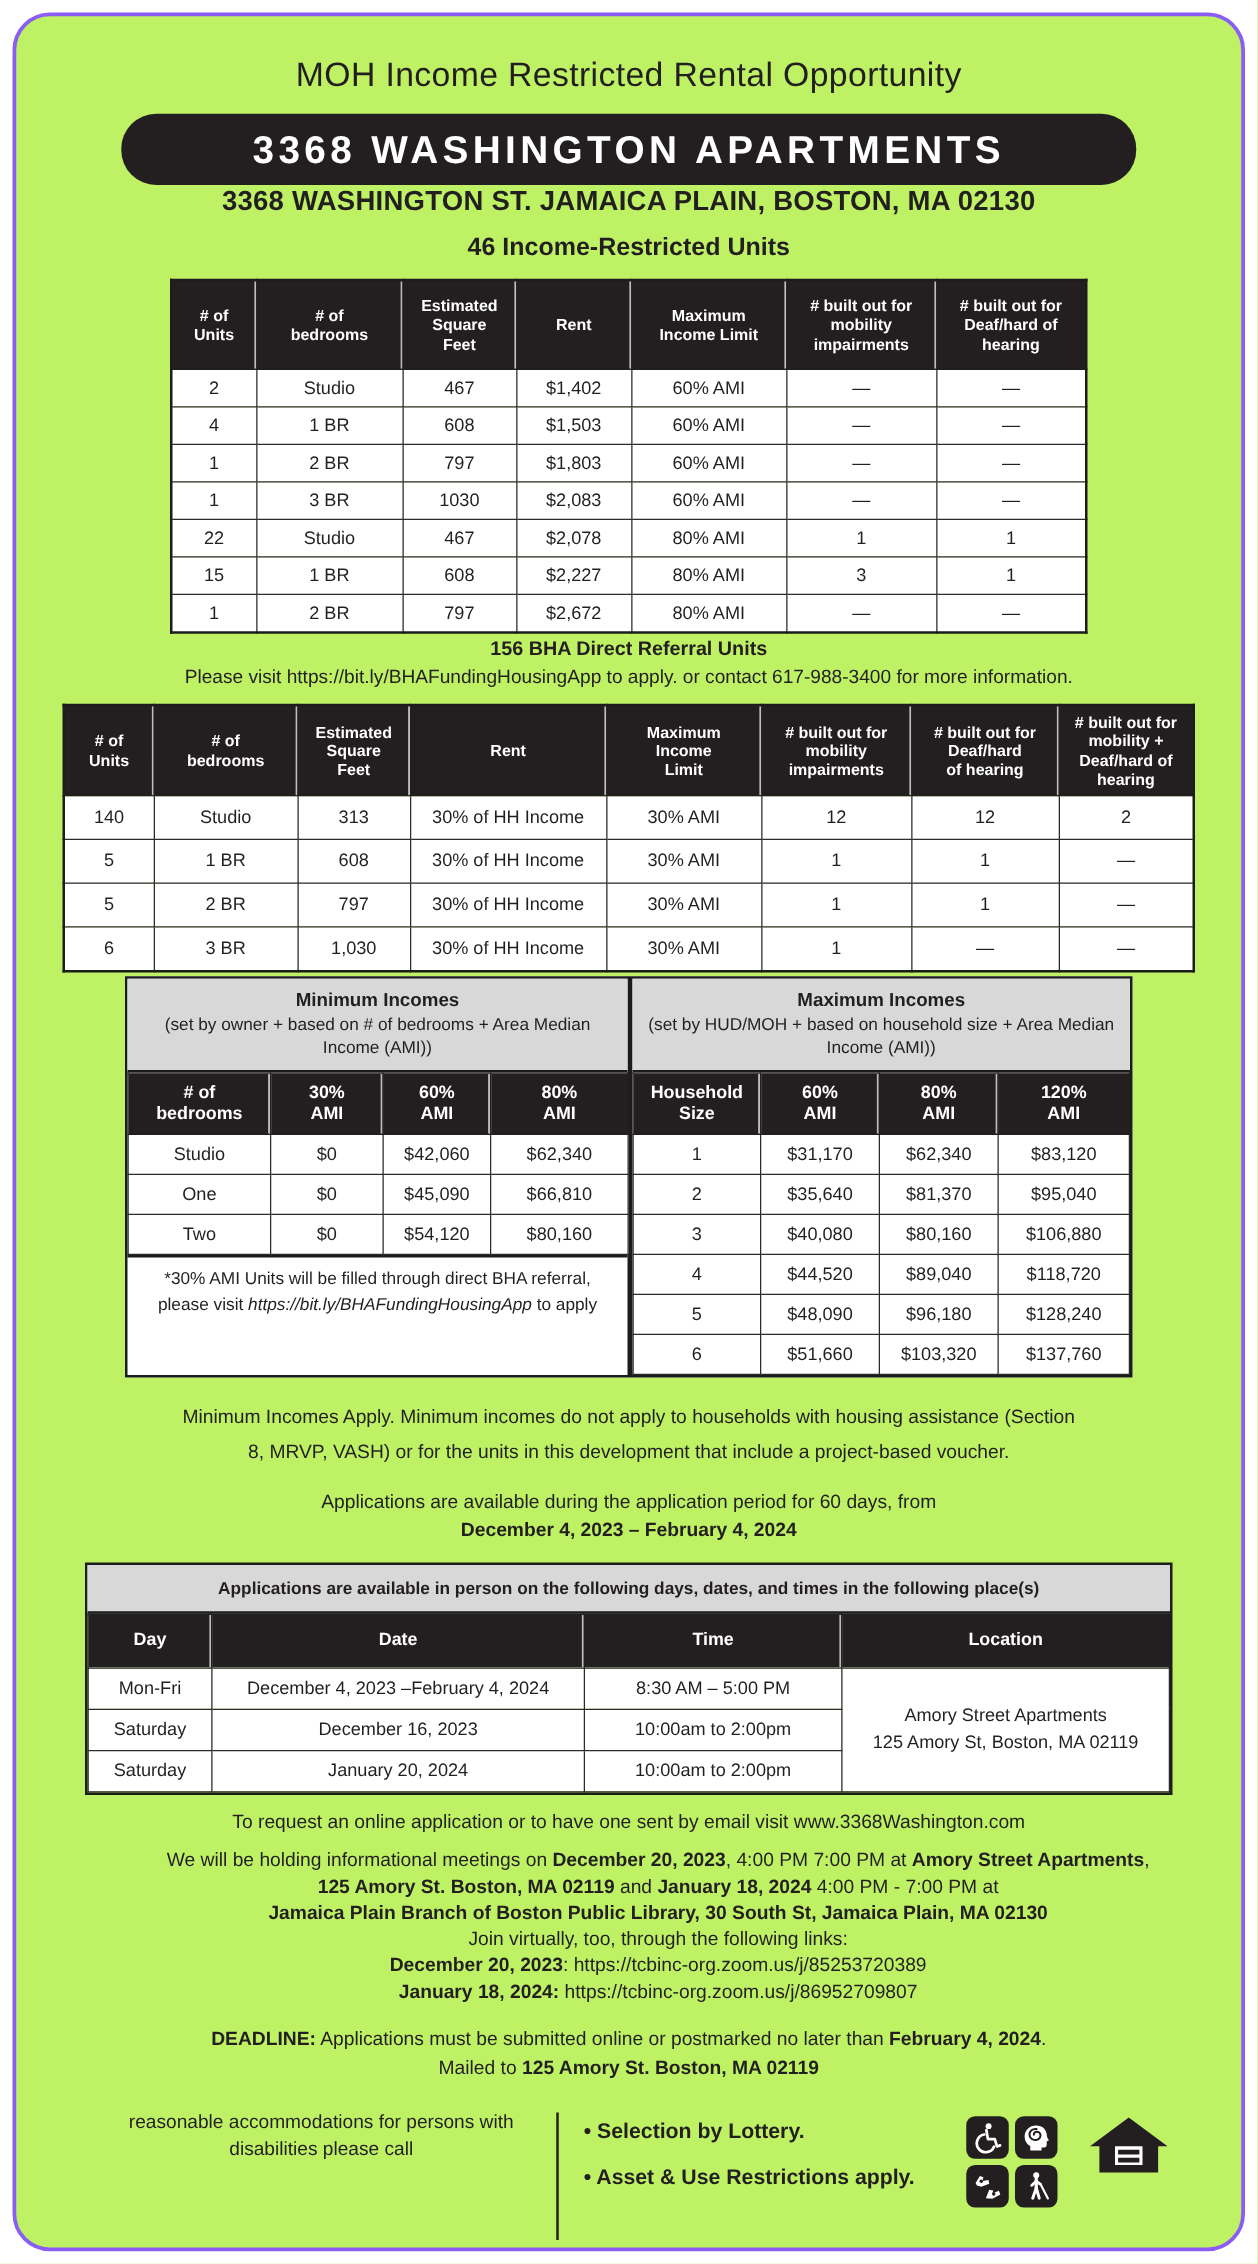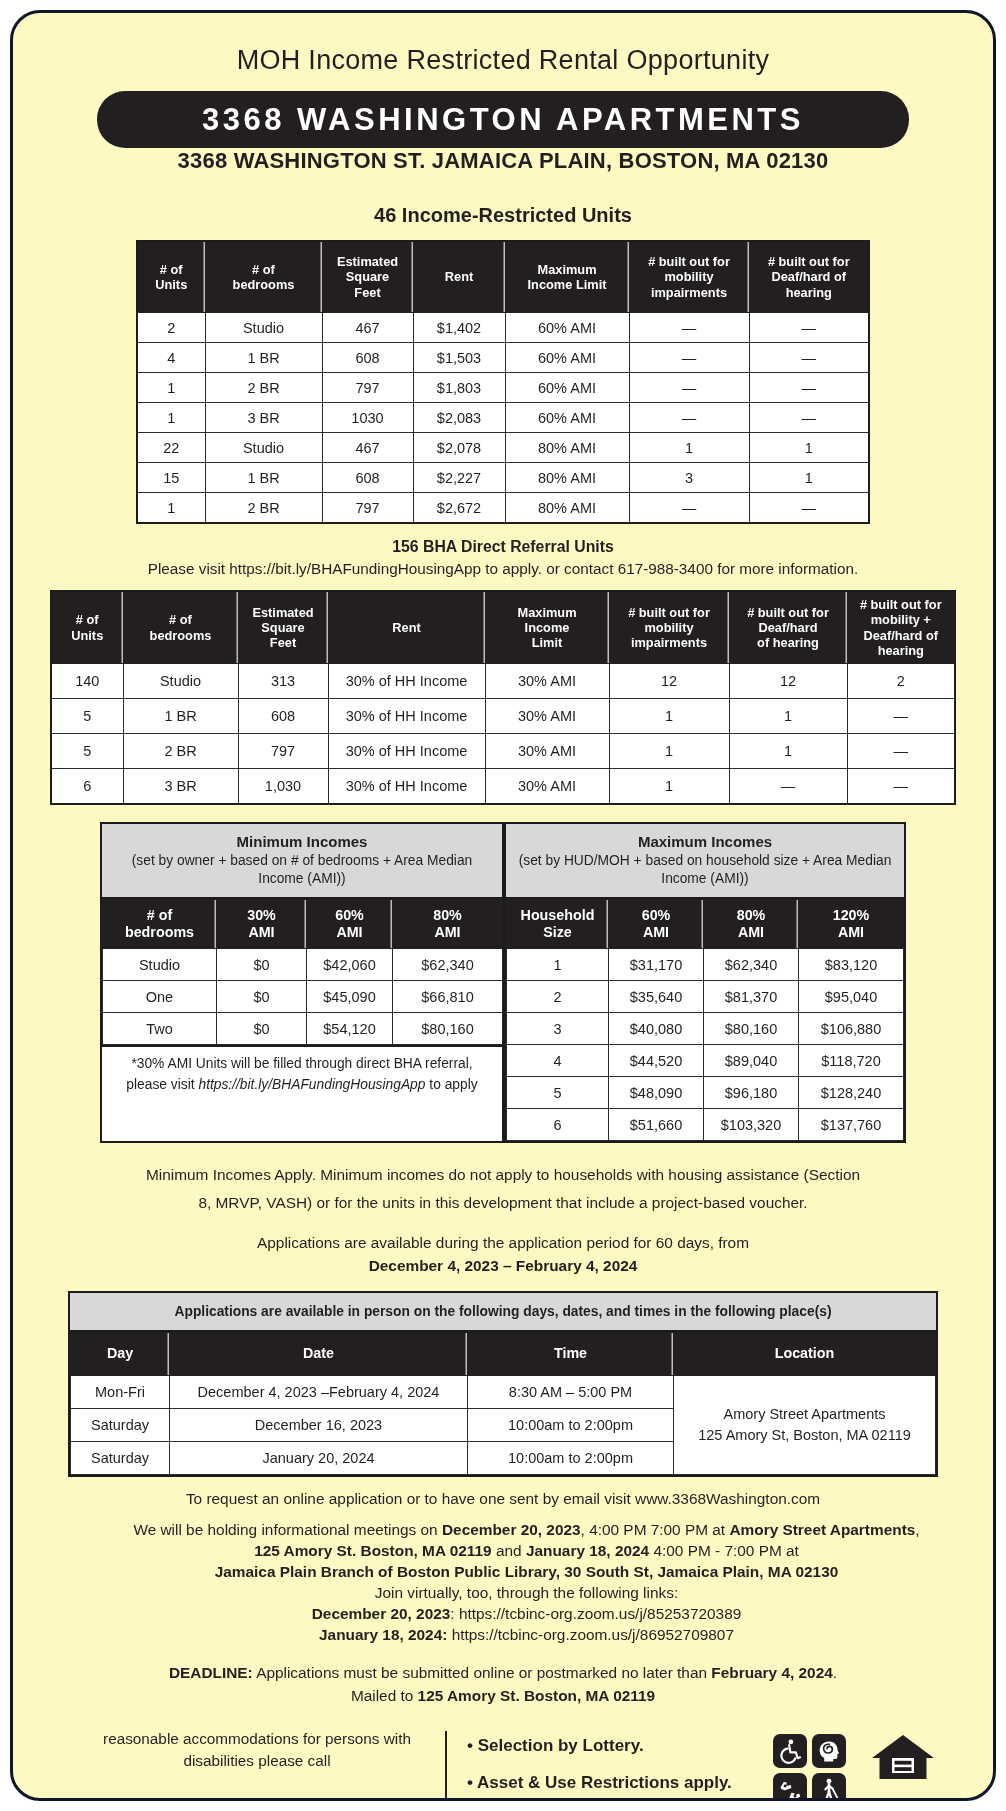--- a/index.html
+++ b/index.html
@@ -3,53 +3,53 @@
 <meta charset="utf-8">
 <style>
   html,body{margin:0;padding:0;}
   body{
     width:1006px;height:1811px;background:#fff;position:relative;
     font-family:"Liberation Sans", sans-serif;color:#231f20;
     -webkit-font-smoothing:antialiased;
   }
   .sheet{
     position:absolute;left:10px;top:10px;right:10px;bottom:10px;
-    border:3px solid #0f172a;border-radius:30px;background:#fef9c3;overflow:hidden;
+    border:3px solid #8b5cf6;border-radius:30px;background:#bef264;overflow:hidden;
   }
   .b{font-weight:bold;}
   .page-title{margin-top:32px;font-size:27px;letter-spacing:.3px;text-align:center;font-weight:500;}
   .pill{
     margin:15px auto 0;width:812px;height:57px;background:#231f20;border-radius:28px;
     display:flex;align-items:center;justify-content:center;color:#fff;
     font-size:31px;font-weight:bold;letter-spacing:3.5px;
   }
   .address{font-size:22px;font-weight:bold;text-align:center;letter-spacing:.2px;}
-  .sec-title{margin-top:30px;font-size:20px;font-weight:bold;text-align:center;}
+  .sec-title{margin-top:13px;font-size:20px;font-weight:bold;text-align:center;}
 
   table.grid{border-collapse:collapse;border:2.5px solid #1c1c1c;table-layout:fixed;}
   table.grid th{
     background:#231f20;color:#fff;font-weight:bold;white-space:pre-line;
     border:1.8px solid #231f20;padding:5px 3px;line-height:1.2;vertical-align:middle;text-align:center;
   }
   table.grid th:not(:last-child){box-shadow:inset -1.5px 0 0 #bdbdbd;}
   table.grid td{
     border:1.8px solid #2a2a2a;text-align:center;vertical-align:middle;
     font-size:14.5px;padding:4px 2px;background:#fff;
   }
   .t1{margin:13px auto 0;width:732px;}
   .t1 th{font-size:12.8px;height:60px;}
   .t1 td{height:21px;}
   .t2{margin:8px auto 0;width:904px;}
   .t2 th{font-size:12.8px;height:56px;}
   .t2 td{height:26px;}
 
-  .bha-title{margin-top:14px;font-size:15.8px;font-weight:bold;text-align:center;}
+  .bha-title{margin-top:4px;font-size:15.8px;font-weight:bold;text-align:center;}
   .bha-line{font-size:15.3px;line-height:1.7;text-align:center;}
 
-  .inc-row{margin-top:17px;display:flex;justify-content:center;align-items:stretch;}
+  .inc-row{margin-top:3px;display:flex;justify-content:center;align-items:stretch;}
   .inc-wrap{border:2.5px solid #1c1c1c;background:#fff;}
   .inc-wrap.min{width:400px;}
   .inc-wrap.max{width:398px;}
   .inc-cap{background:#d8d8d9;border-bottom:2px solid #1c1c1c;padding:8px 12px 9px;text-align:center;}
   .inc-cap-title{font-size:15px;font-weight:bold;line-height:1.3;}
   .inc-cap-sub{font-size:13.8px;line-height:1.32;}
   .inc-table{width:100%;border:none !important;}
   .inc-table th{font-size:14.3px;height:38px;}
   .inc-table td{height:23px;}
   .inc-foot{border-top:2px solid #1c1c1c;font-size:13.8px;line-height:1.5;text-align:center;padding:7px 8px;}

